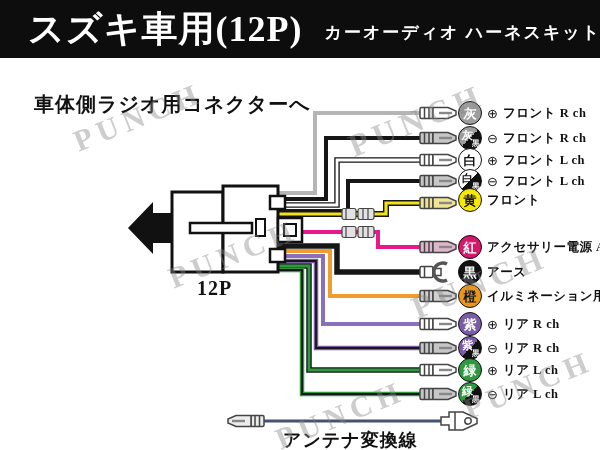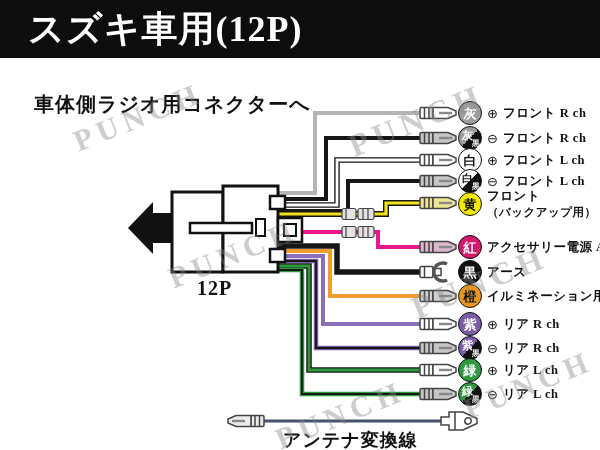--- a/index.html
+++ b/index.html
@@ -36,20 +36,21 @@
   .wm{position:absolute;z-index:4;font-weight:bold;color:rgba(135,135,135,0.42);
     letter-spacing:6px;transform:rotate(-22deg);pointer-events:none;white-space:nowrap;}
 </style>
 </head>
 <body>
 
 <div id="stage">
 
   <div class="header">
     <span class="title">スズキ車用(12P)</span>
+    <span class="subtitle">カーオーディオ ハーネスキット</span>
   </div>
 
   <div class="instruction">
     <div>車体側ラジオ用コネクターへ</div>
   </div>
 
   <svg class="diagram" width="600" height="450" viewBox="0 0 600 450">
     <defs>
       <g id="spade" stroke="#444" stroke-width="1.5">
         <rect x="0" y="-5.5" width="13" height="11" rx="1.5"></rect>
@@ -167,21 +168,21 @@
         <span class="sub">黒</span>
       </span>
     <span class="pol">⊖</span>
     <span class="lbl">フロント L ch</span>
   </div>
   <div class="wire-row" style="top:188px">
     <span class="circle" style="background: rgb(246, 231, 10);">
         <span class="t1" style="color: rgb(17, 17, 17);">黄</span>
         <span class="sub"></span>
       </span>
-    <span class="lbl"><span>フロント</span><span class="lbl2">（バックアップ用）</span></span>
+    <span class="lbl"><span>フロント</span></span>
   </div>
   <div class="wire-row" style="top:235px">
     <span class="circle" style="background: rgb(212, 24, 108);">
         <span class="t1" style="color: rgb(255, 255, 255);">紅</span>
         <span class="sub"></span>
       </span>
     <span class="lbl">アクセサリー電源 ACC</span>
   </div>
   <div class="wire-row" style="top:260px">
     <span class="circle" style="background: rgb(17, 17, 17);">

